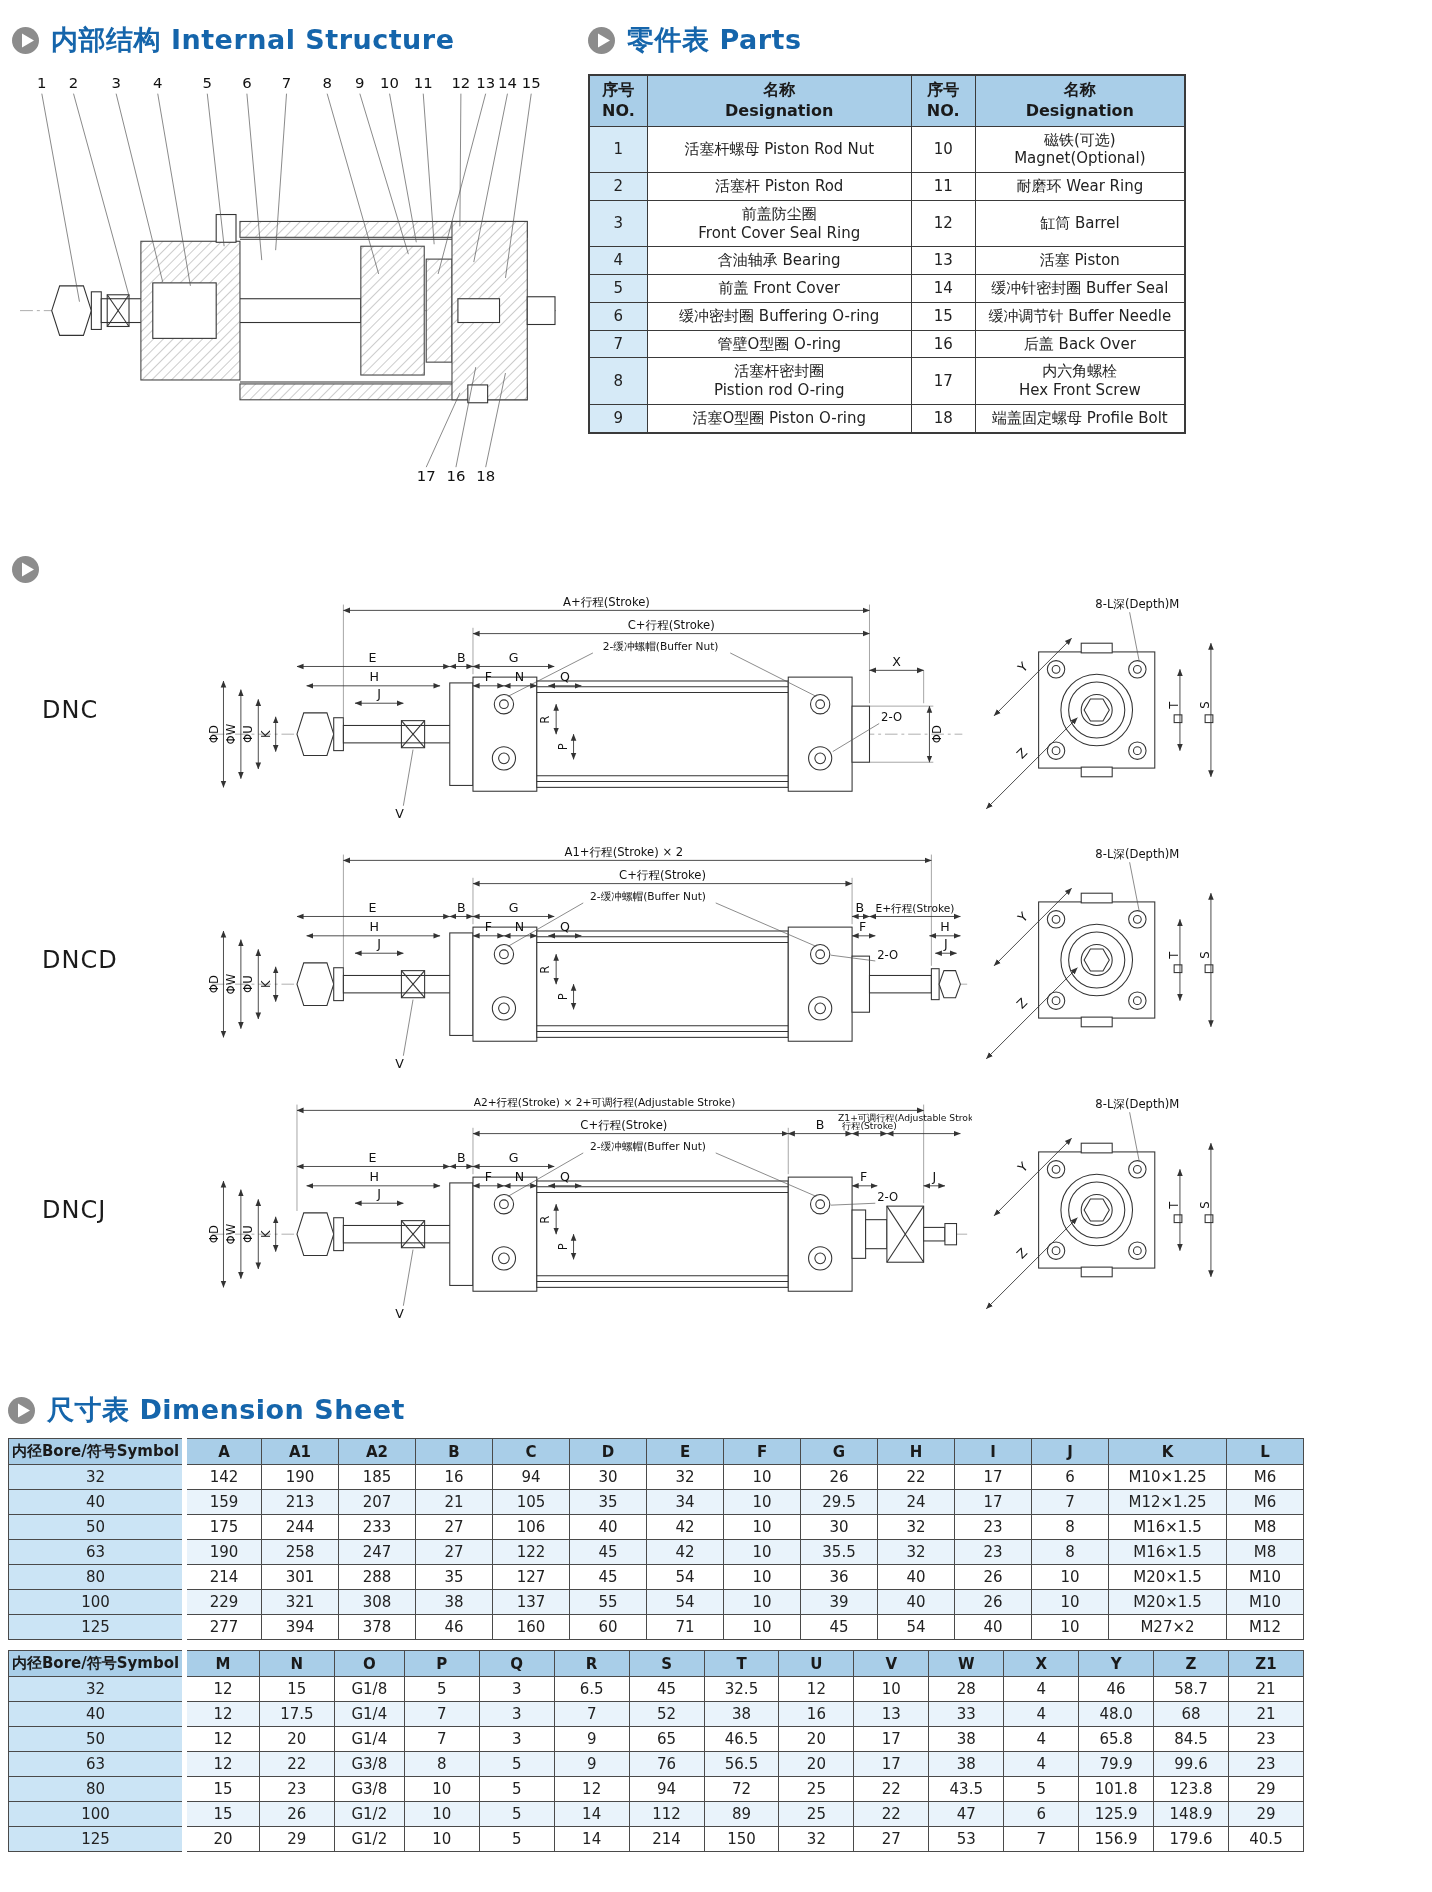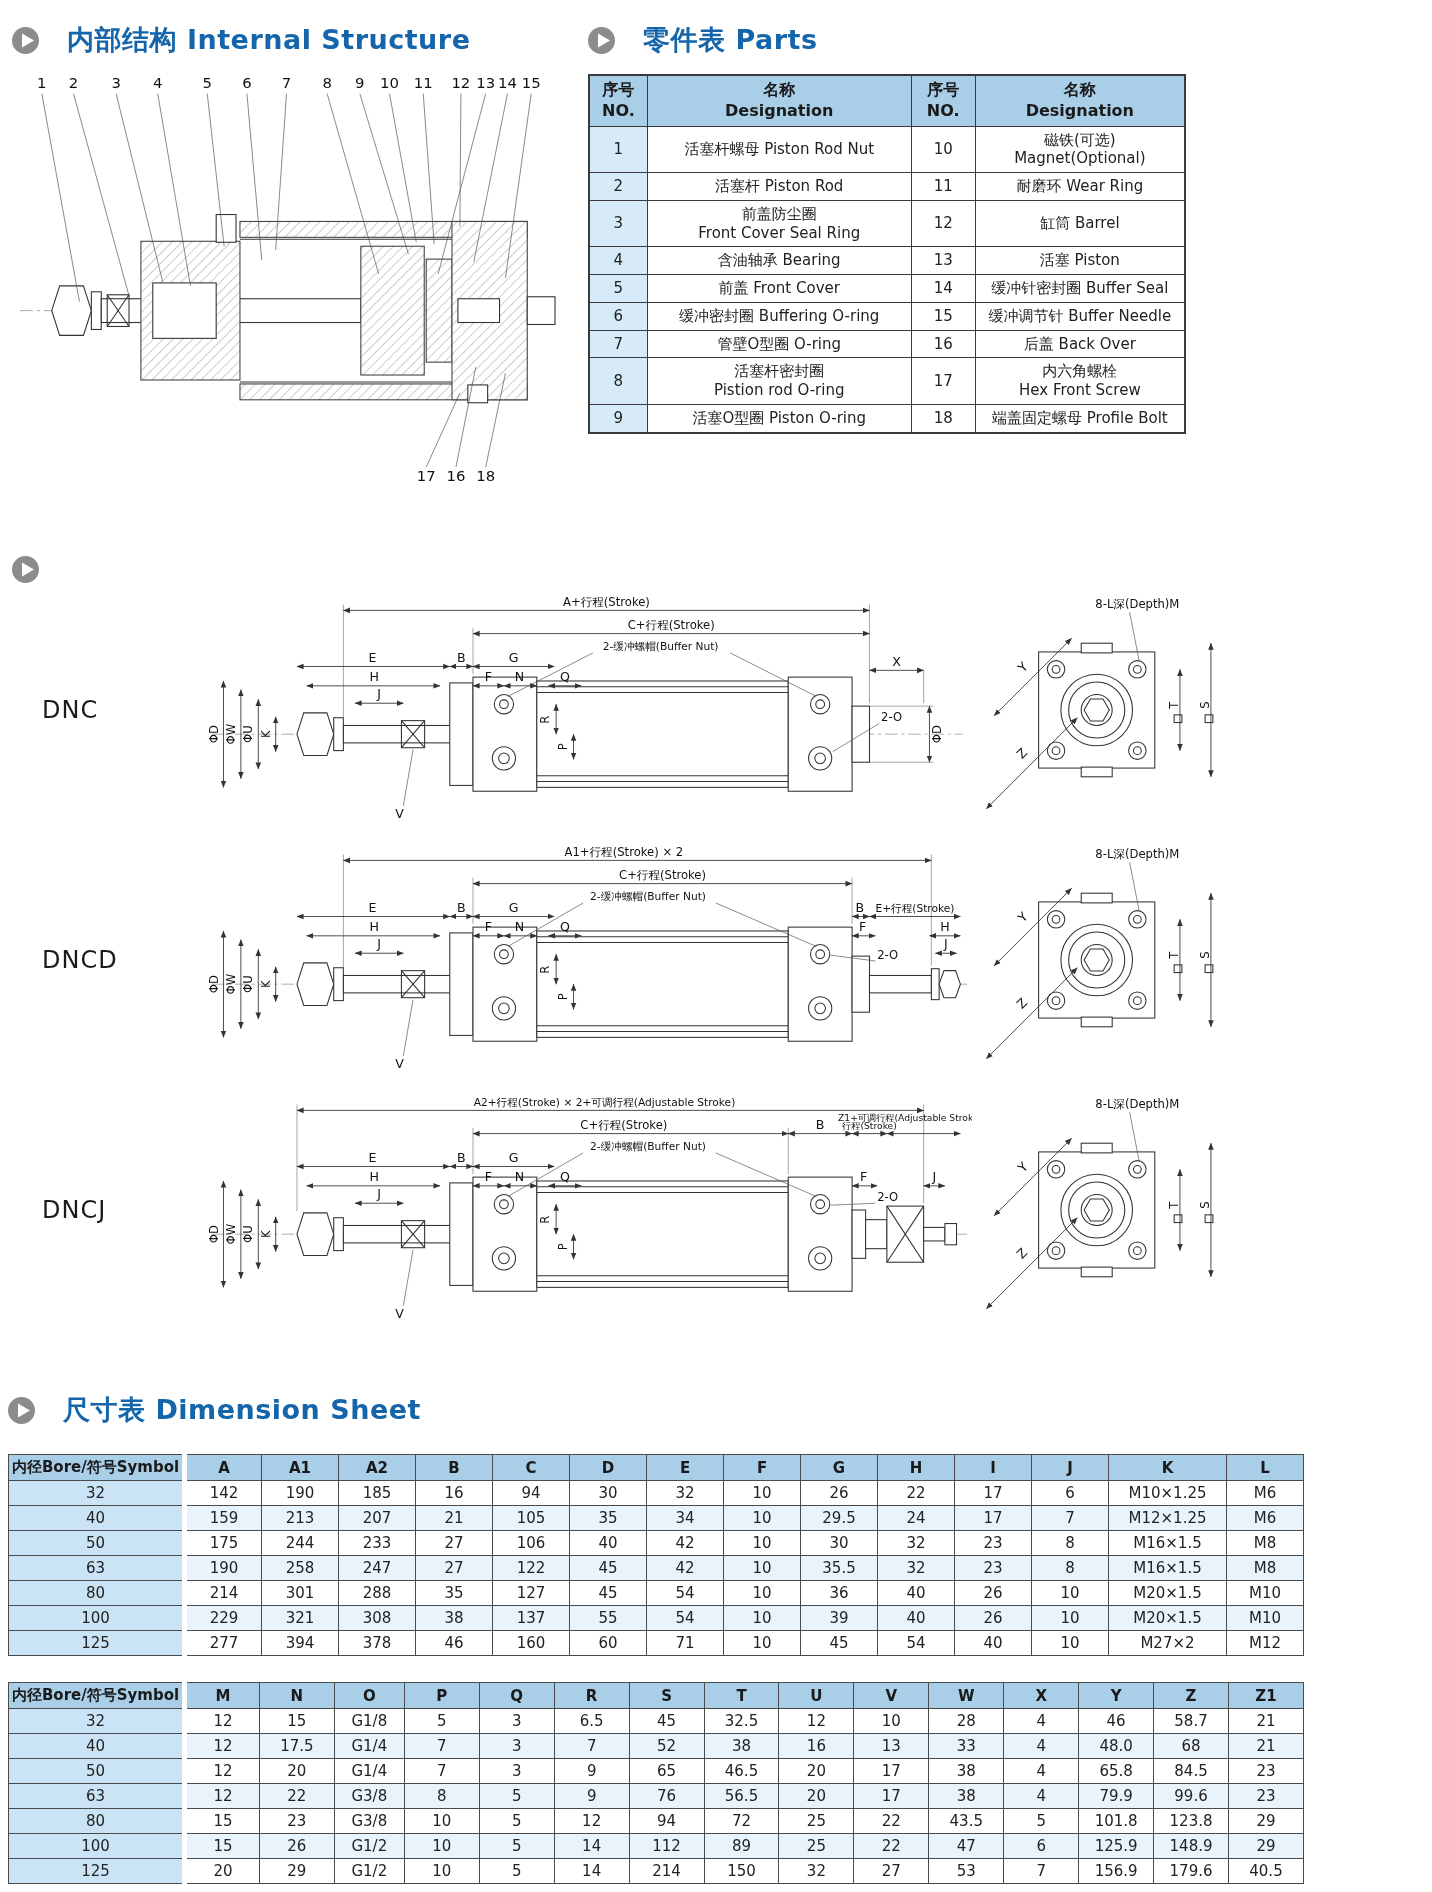--- a/index.html
+++ b/index.html
@@ -1,21 +1,21 @@
 <!DOCTYPE html>
 <html><head>
 <meta charset="utf-8">
 <style>
   * { box-sizing: border-box; }
   html,body { margin:0; padding:0; }
   body {
     width:1432px; height:1892px; position:relative; background:#fff;
     font-family:"DejaVu Sans","Liberation Sans",sans-serif; color:#222; overflow:hidden;
   }
-  .sec-header { display:flex; align-items:center; gap:28px; }
+  .sec-header { display:flex; align-items:center; gap:12px; }
   .sec-header h2 { margin:0; font-size:27px; font-weight:bold; color:#1565ab; letter-spacing:0.5px; }
   .play { width:27px; height:27px; flex:0 0 auto; }
 
   .row1 { position:absolute; top:22px; left:12px; width:1412px; display:flex; gap:16px; }
   .col-left { width:560px; }
   .col-right { flex:1; }
 
   .parts-table { border-collapse:collapse; width:598px; margin-top:16px; border:2px solid #3a3a3a; font-size:15px; }
   .parts-table th { background:#a9cee8; border:1px solid #3a3a3a; padding:4px 12px; white-space:pre-line; line-height:1.3; font-size:16px; font-weight:bold; color:#1a1a1a; }
   .parts-table td { border:1px solid #3a3a3a; text-align:center; padding:4px 3px; white-space:pre-line; line-height:1.25; }
@@ -23,21 +23,21 @@
   .parts-table th:nth-child(2), .parts-table td:nth-child(2) { width:264px; }
   .parts-table th:nth-child(3), .parts-table td:nth-child(3) { width:64px; }
 
   .overall { position:absolute; top:556px; left:12px; width:1412px; }
   .model-row { display:flex; align-items:center; margin-top:4px; }
   .model-name { width:196px; padding-left:30px; font-size:24px; color:#1a1a1a; letter-spacing:1px; }
   .side-svg { width:764px; height:246px; }
   .end-svg { width:292px; height:242px; }
 
   .sheet { position:absolute; top:1392px; left:8px; width:1296px; }
-  .dim-table { border-collapse:collapse; width:100%; font-size:15px; table-layout:fixed; margin-top:26px; }
+  .dim-table { border-collapse:collapse; width:100%; font-size:15px; table-layout:fixed; margin-top:10px; }
   .dim-table th { background:#a9cee8; border:1px solid #4a4a4a; padding:3px 1px; font-weight:bold; color:#1a1a1a; }
   .dim-table td { border:1px solid #4a4a4a; text-align:center; padding:3px 1px; background:#fff; }
   .dim-table tbody tr:nth-child(even) td { background:#e9f3fb; }
   .dim-table th:first-child, .dim-table td:first-child { width:176px; border-right:5px solid #fff; }
   .dim-table td:first-child { background:#cbe4f5 !important; }
   .t1 th:nth-child(14), .t1 td:nth-child(14) { width:118px; }
   .t2 th:nth-child(4), .t2 td:nth-child(4) { width:70px; }
 
   svg text { font-size:13px; fill:#111; }
   svg .t12 { font-size:12px; } svg .t11 { font-size:11px; } svg .t9 { font-size:9.5px; }

